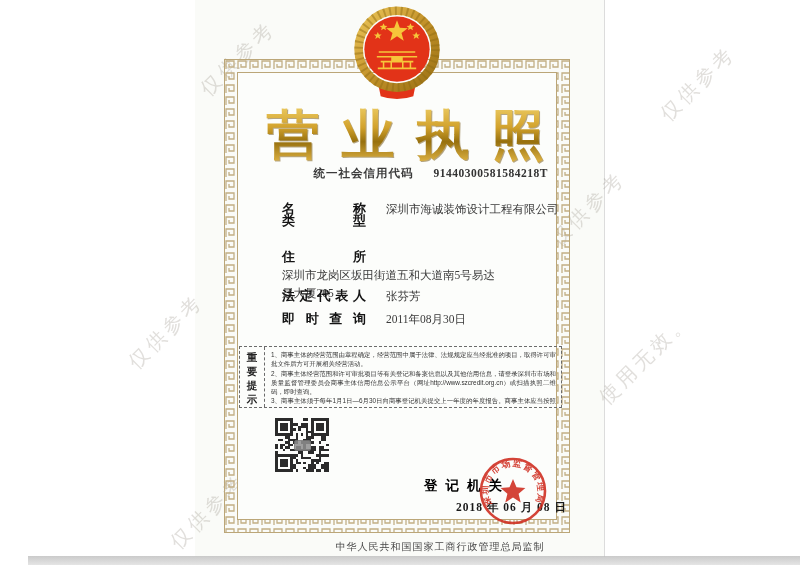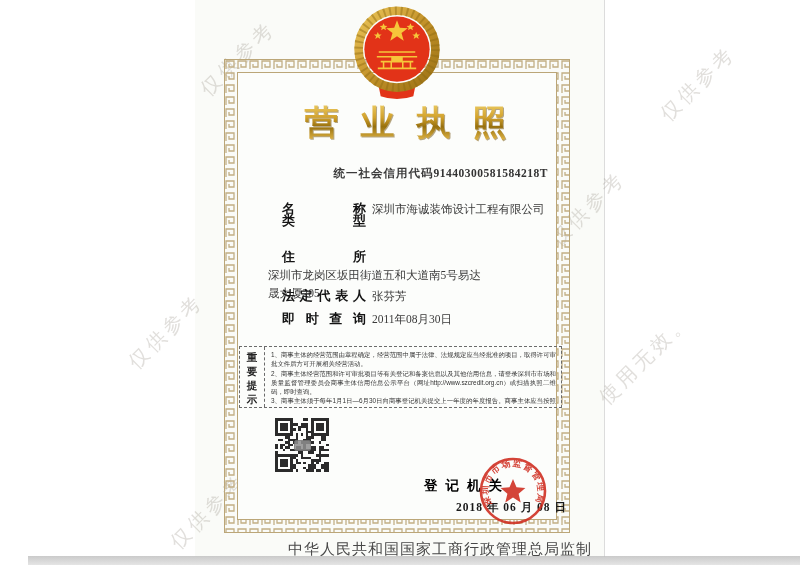--- a/index.html
+++ b/index.html
@@ -22,41 +22,41 @@
     color:rgba(138,132,120,0.26); transform:rotate(-45deg);
     font-family:"Liberation Serif","DejaVu Serif",serif; pointer-events:none;
   }
   
   .frame { position:absolute; left:224px; top:59px; width:346px; height:474px; }
   
   .emblem { position:absolute; left:349px; top:5px; width:96px; height:96px; }
   
   .title {
     position:absolute; left:224px; top:100px; width:346px; text-align:center;
-    font-size:34px; font-weight:bold; letter-spacing:22px; text-indent:22px;
+    font-size:53px; font-weight:bold; letter-spacing:22px; text-indent:22px;
     background:linear-gradient(180deg,#efd06a 4%,#d2a22c 38%,#97700e 58%,#d8ad3f 84%,#8a6408 100%);
     -webkit-background-clip:text; background-clip:text; color:transparent;
     filter:drop-shadow(1px 1.5px 0.4px rgba(110,78,8,.5));
     padding-left:17px;
   }
   .credit-line {
     position:absolute; left:230px; top:166px; width:318px; text-align:right;
     font-size:11.5px; font-weight:bold; color:#3b3b3b; letter-spacing:1px;
   }
-  .credit-line .code { letter-spacing:.5px; margin-left:0; color:#333; }
+  .credit-line .code { letter-spacing:.5px; margin-left:20px; color:#333; }
   
   .field-row { position:absolute; left:262px; display:flex; align-items:flex-start; }
   .field-label {
     width:84px; font-size:13px; font-weight:bold; color:#141414;
     text-align:justify; text-align-last:justify; flex:none;
     font-family:"Liberation Sans","DejaVu Sans",sans-serif;
     margin-left:20px;
   }
   .field-value {
-    margin-left:6px; width:216px; font-size:11.5px; color:#3a3a3a;
+    margin-left:20px; width:216px; font-size:11.5px; color:#3a3a3a;
     line-height:1.6; word-break:break-all;
   }
   
   .notice {
     position:absolute; left:239px; top:346px; width:323px; height:62px;
     border:1px dashed #6b6b6b; display:flex; overflow:hidden;
   }
   .notice-label {
     width:25px; flex:none; border-right:1px dashed #6b6b6b;
     display:flex; flex-direction:column; justify-content:space-between;
@@ -81,21 +81,21 @@
     letter-spacing:8px; color:#000;
     font-family:Liberation Serif, serif;
   }
   .reg-date {
     position:absolute; left:456px; top:500px; font-size:11.5px; font-weight:600;
     color:#1a1a1a; letter-spacing:1px;
   }
   .stamp { position:absolute; left:477px; top:455px; width:72px; height:72px; opacity:.88; }
   .producer {
     position:absolute; left:210px; top:540px; width:460px; text-align:center;
-    font-size:15px; color:#484848; letter-spacing:1px;
+    font-size:10px; color:#484848; letter-spacing:1px;
   }
 </style>
 </head>
 <body>
 
 <div class="scene">
 
   <div class="paper"></div>
 
   <div class="wm" style="left:190px; top:45px;">仅供参考</div>

